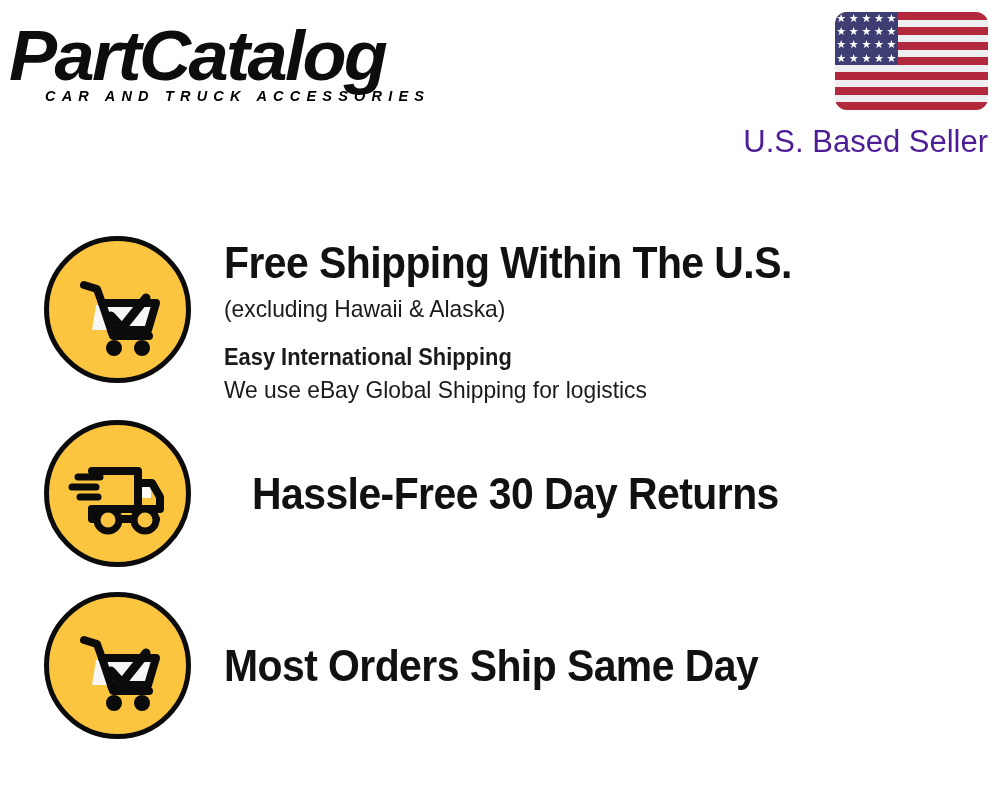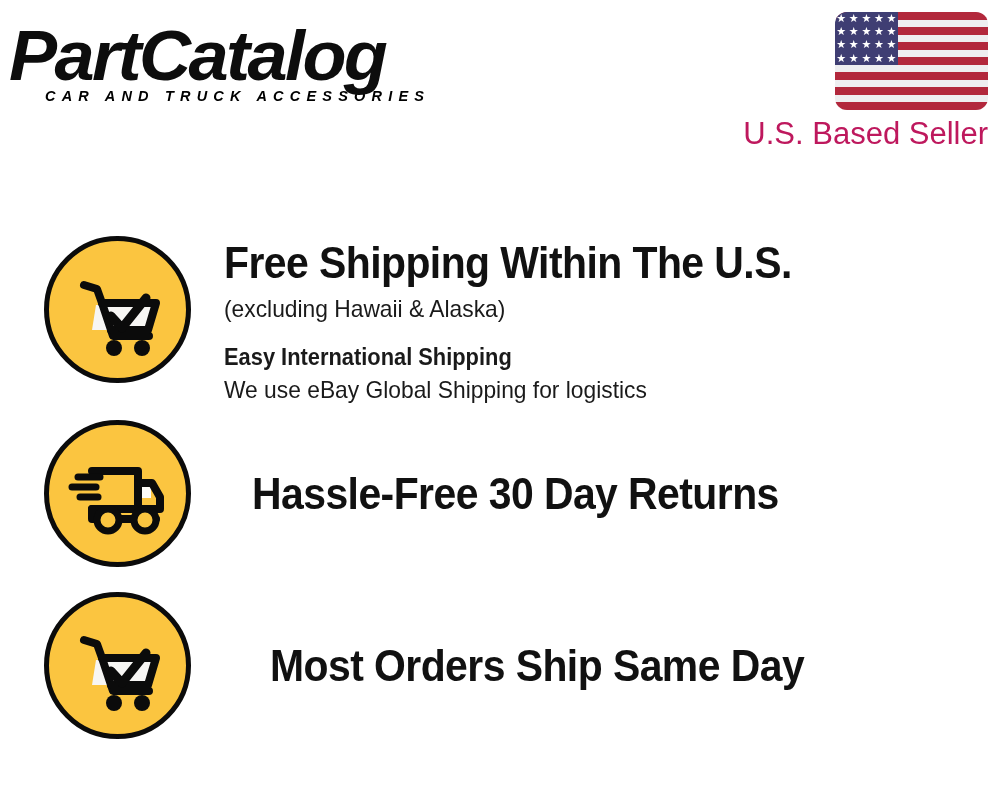--- a/index.html
+++ b/index.html
@@ -91,43 +91,43 @@
   }
   .flag .star {
     color: #ffffff;
     font-size: 11px;
     line-height: 11px;
   }
   .seller-label {
     font-family: "Liberation Sans", sans-serif;
     font-size: 31px;
     font-weight: normal;
-    color: #be185d;
+    color: #4c1d95;
     letter-spacing: 0px;
-    margin-top: 2px;
+    margin-top: 10px;
     white-space: nowrap;
   }
 
   
   .features {
     position: absolute;
     left: 0;
     top: 236px;
     width: 1000px;
   }
   .feature-row {
     position: absolute;
     left: 0;
     width: 1000px;
     display: flex;
     align-items: flex-start;
   }
   .feature-row.row-1 { top: 0px; }
   .feature-row.row-2 { top: 182px; align-items: center; height: 150px; gap: 28px; }
-  .feature-row.row-3 { top: 354px; align-items: center; height: 150px; gap: 46px; }
+  .feature-row.row-3 { top: 354px; align-items: center; height: 150px; }
 
   .badge-circle {
     width: 147px;
     height: 147px;
     min-width: 147px;
     margin-left: 44px;
     border-radius: 50%;
     background: #fbc540;
     border: 5px solid #0b0b0b;
     box-sizing: border-box;

